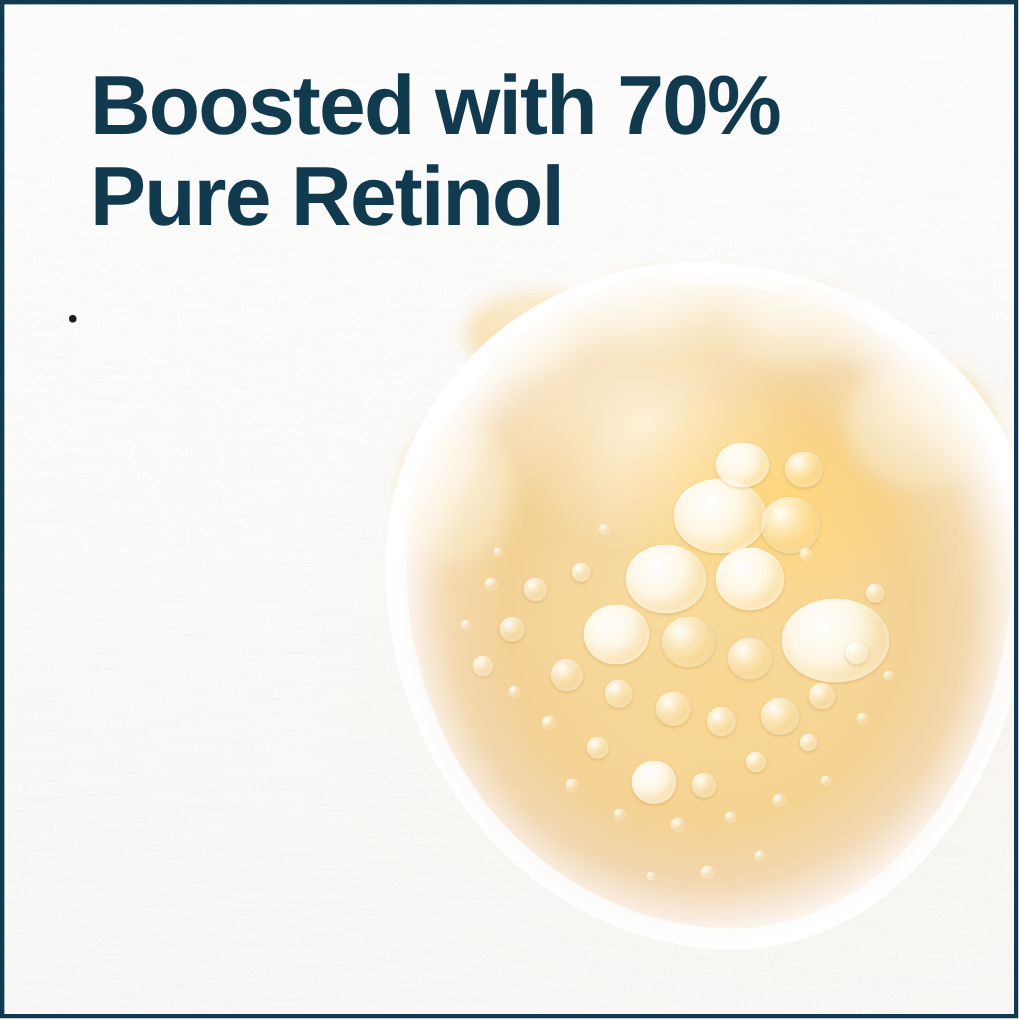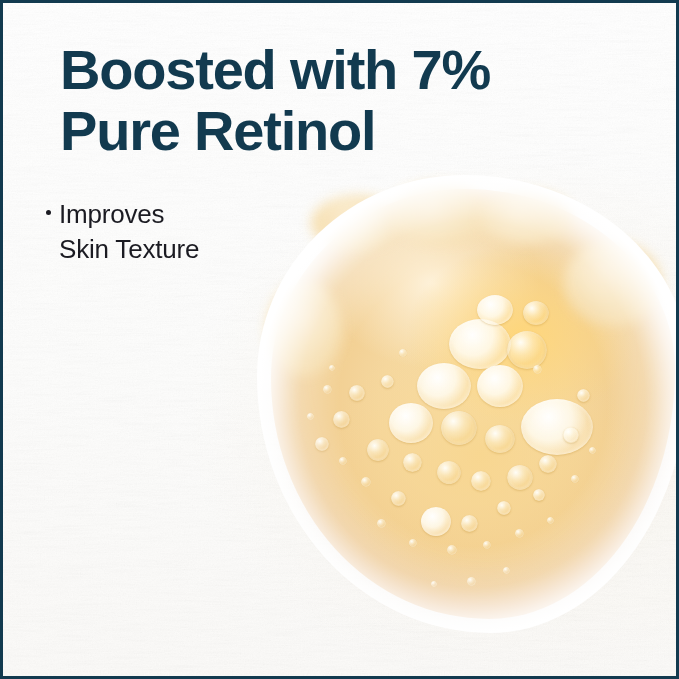--- a/index.html
+++ b/index.html
@@ -252,24 +252,22 @@
     <div class="bubble tiny" style="left:300px; top:286px; width:8px;  height:8px;"></div>
     <div class="bubble tiny" style="left:318px; top:258px; width:7px;  height:7px;"></div>
     <div class="bubble tiny" style="left:36px;  top:224px; width:7px;  height:7px;"></div>
     <div class="bubble tiny" style="left:58px;  top:176px; width:6px;  height:6px;"></div>
     <div class="bubble tiny" style="left:128px; top:160px; width:8px;  height:8px;"></div>
     <div class="bubble tiny" style="left:262px; top:176px; width:9px;  height:9px;"></div>
 
     <div class="puddle-feather"></div>
   </div>
 
-  <div class="headline">Boosted with 7%
+  <div class="headline">Boosted with 70%
 Pure Retinol</div>
 
   <div class="bullets">
     <div class="bullet">
       <span class="bullet-dot"></span>
-      <span class="bullet-text">Improves
-Skin Texture</span>
     </div>
   </div>
 
 </div>
 
 </body></html>

